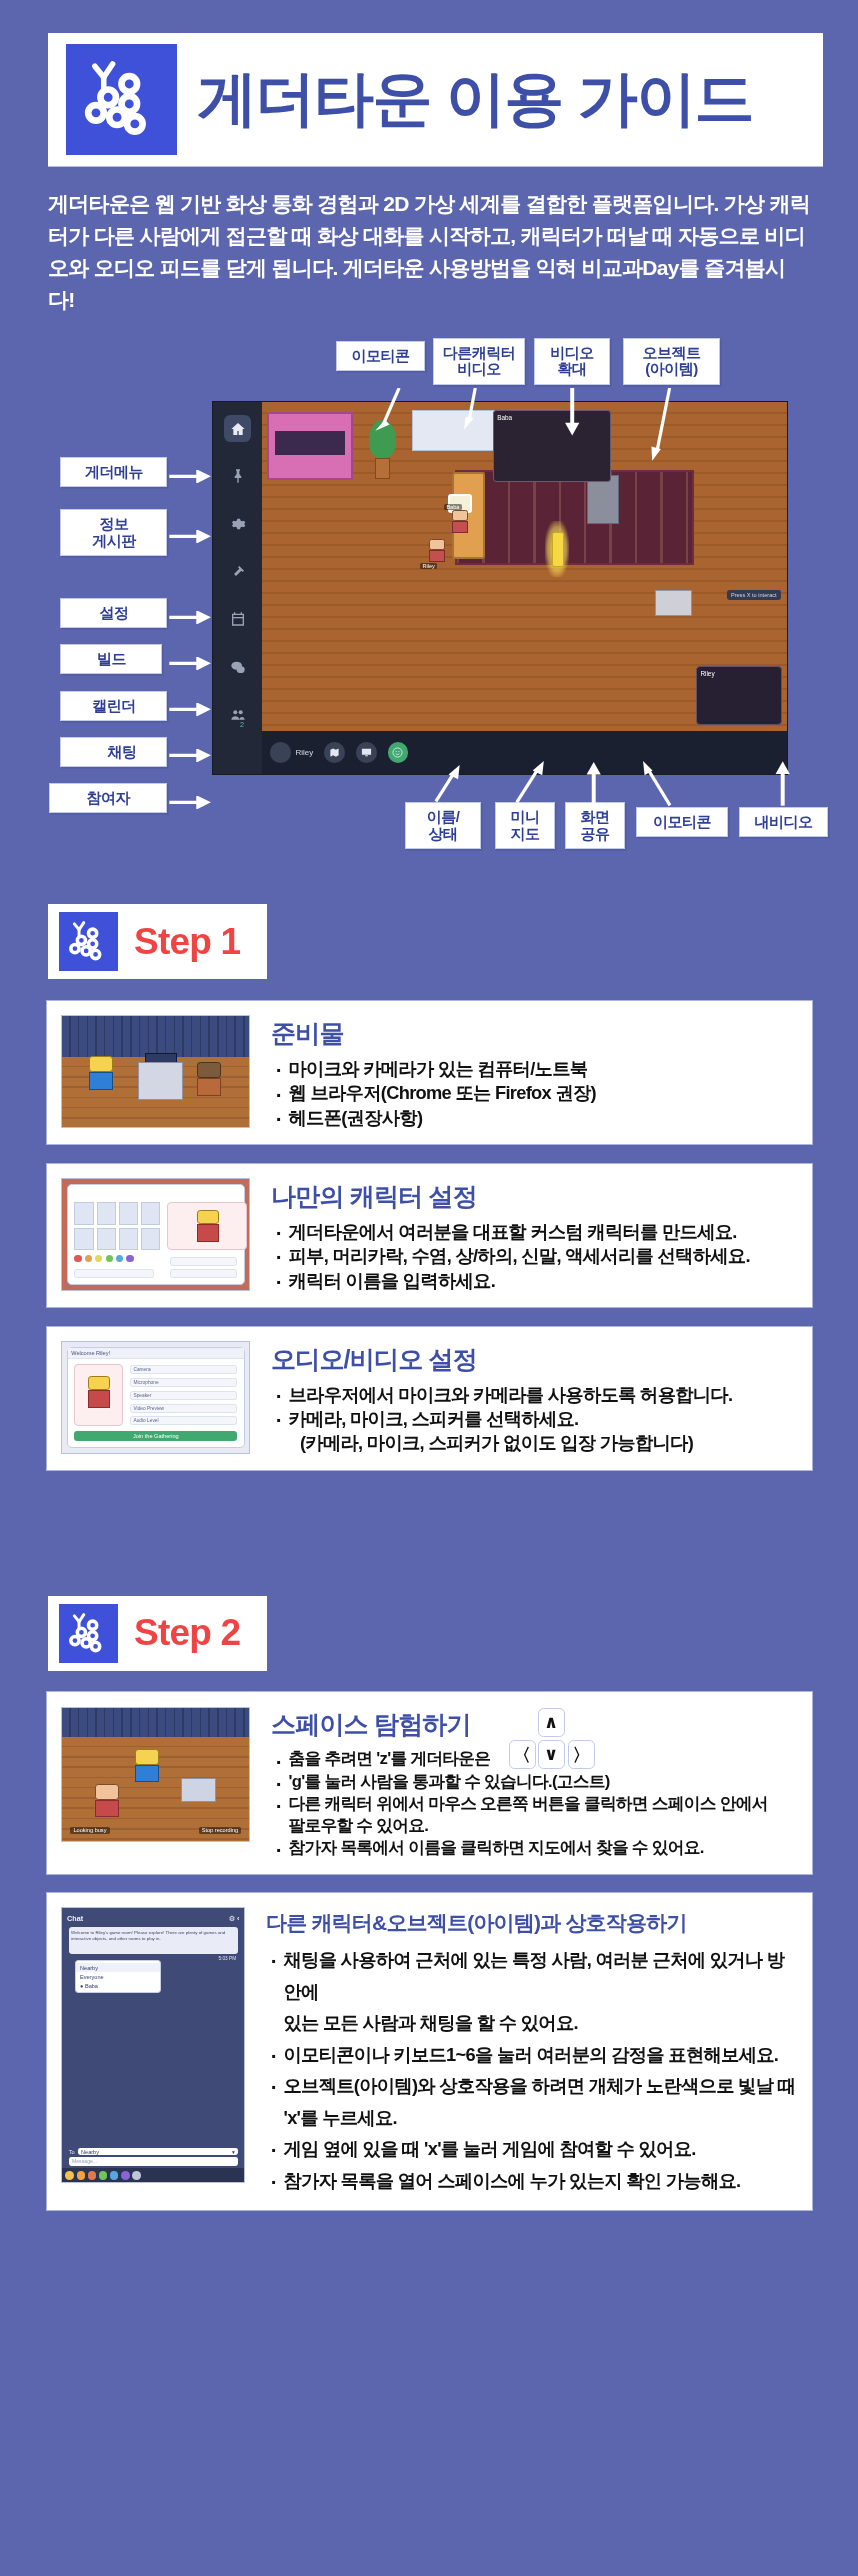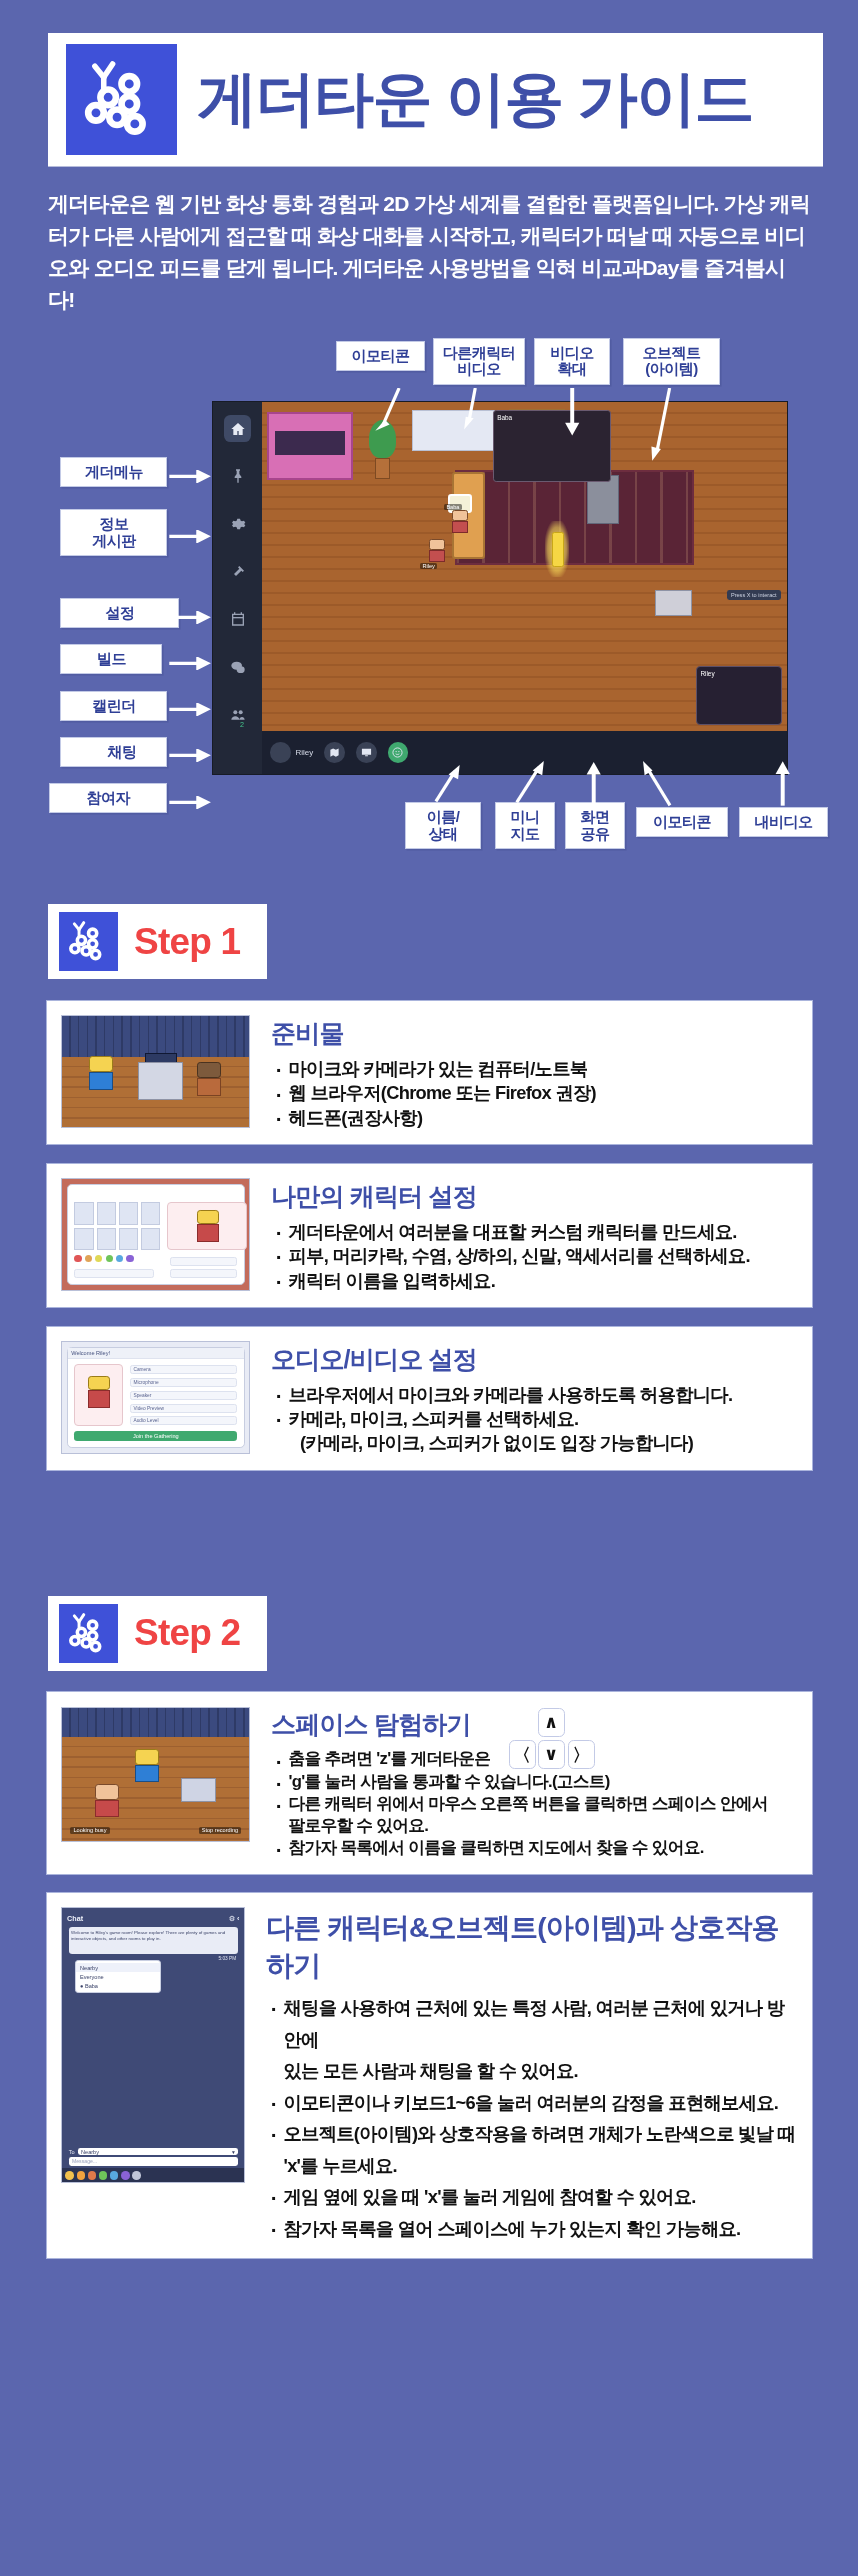--- a/index.html
+++ b/index.html
@@ -545,21 +545,21 @@
             <circle cx="15" cy="10" r="1.4"></circle>
             <path d="M8 15c1.3 1.6 6.7 1.6 8 0" fill="none" stroke="currentColor" stroke-width="2"></path>
           </svg>
       </span>
     </div>
   </div>
 
   <div class="chip" style="left:25.4px;top:121px;width:107px;">게더메뉴</div>
   <div class="chip" style="left:25.4px;top:173px;width:107px;">정보
 게시판</div>
-  <div class="chip" style="left:25.4px;top:262px;width:119px;">설정</div>
+  <div class="chip" style="left:25.4px;top:262px;width:107px;">설정</div>
   <div class="chip" style="left:25.4px;top:308px;width:102px;">빌드</div>
   <div class="chip" style="left:25.4px;top:355px;width:107px;">캘린더</div>
   <div class="chip" style="left:25.4px;top:401px;width:107px;padding-left:24px;">채팅</div>
   <div class="chip" style="left:14.3px;top:447px;width:118px;">참여자</div>
 
   <div class="arrow" style="left:134px;top:134px;">
     <svg width="45" height="12.7" viewBox="0 0 56 16">
         <path d="M0 8h40M36 2l12 6-12 6z" stroke="#ffffff" stroke-width="4" fill="#ffffff"></path>
       </svg>
   </div>
@@ -886,21 +886,21 @@
         <i style="background:#f2a23e"></i>
         <i style="background:#e07a4a"></i>
         <i style="background:#6fc45a"></i>
         <i style="background:#58a8e0"></i>
         <i style="background:#8a63d6"></i>
         <i style="background:#c0c6d8"></i>
       </div>
     </div>
   </div>
   <div class="card-body">
-    <div class="card-title" style="font-size:28px;">다른 캐릭터&amp;오브젝트(아이템)과 상호작용하기</div>
+    <div class="card-title" style="font-size:21px;">다른 캐릭터&amp;오브젝트(아이템)과 상호작용하기</div>
     <ul class="bullets">
       <li>채팅을 사용하여 근처에 있는 특정 사람, 여러분 근처에 있거나 방 안에
 있는 모든 사람과 채팅을 할 수 있어요.</li>
       <li>이모티콘이나 키보드1~6을 눌러 여러분의 감정을 표현해보세요.</li>
       <li>오브젝트(아이템)와 상호작용을 하려면 개체가 노란색으로 빛날 때
 'x'를 누르세요.</li>
       <li>게임 옆에 있을 때 'x'를 눌러 게임에 참여할 수 있어요.</li>
       <li>참가자 목록을 열어 스페이스에 누가 있는지 확인 가능해요.</li>
     </ul>
   </div>

